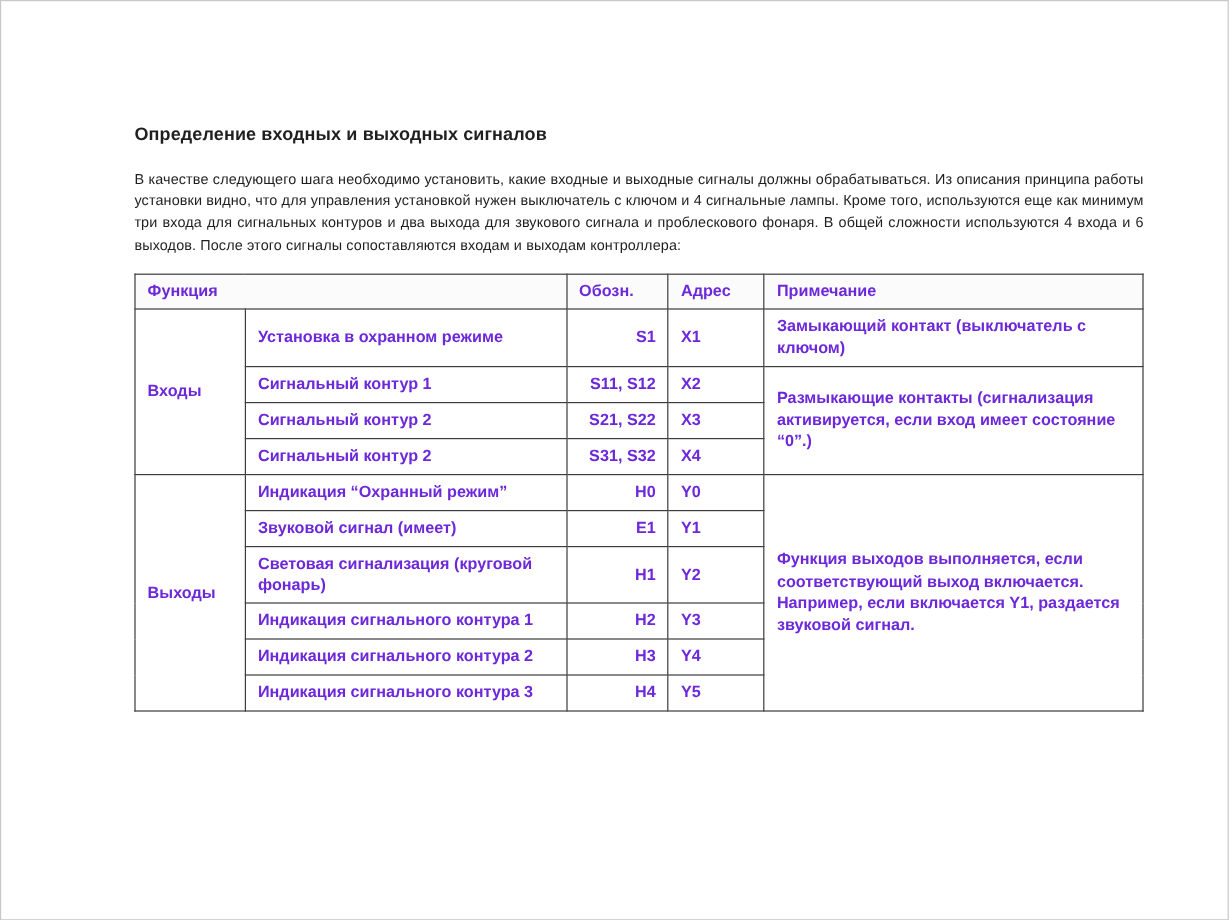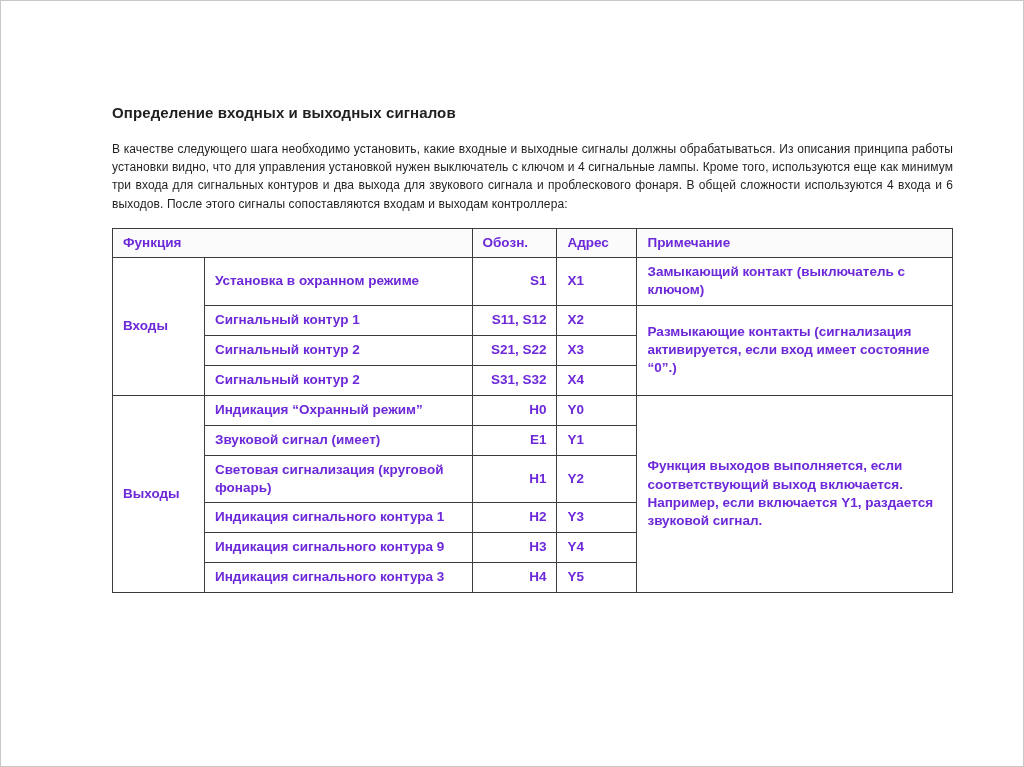--- a/index.html
+++ b/index.html
@@ -131,21 +131,21 @@
           <td class="c-desc">Световая сигнализация (круговой фонарь)</td>
           <td class="c-sign">H1</td>
           <td class="c-addr">Y2</td>
         </tr>
         <tr>
           <td class="c-desc">Индикация сигнального контура 1</td>
           <td class="c-sign">H2</td>
           <td class="c-addr">Y3</td>
         </tr>
         <tr>
-          <td class="c-desc">Индикация сигнального контура 9</td>
+          <td class="c-desc">Индикация сигнального контура 2</td>
           <td class="c-sign">H3</td>
           <td class="c-addr">Y4</td>
         </tr>
         <tr>
           <td class="c-desc">Индикация сигнального контура 3</td>
           <td class="c-sign">H4</td>
           <td class="c-addr">Y5</td>
         </tr>
       </tbody>
   </table>

